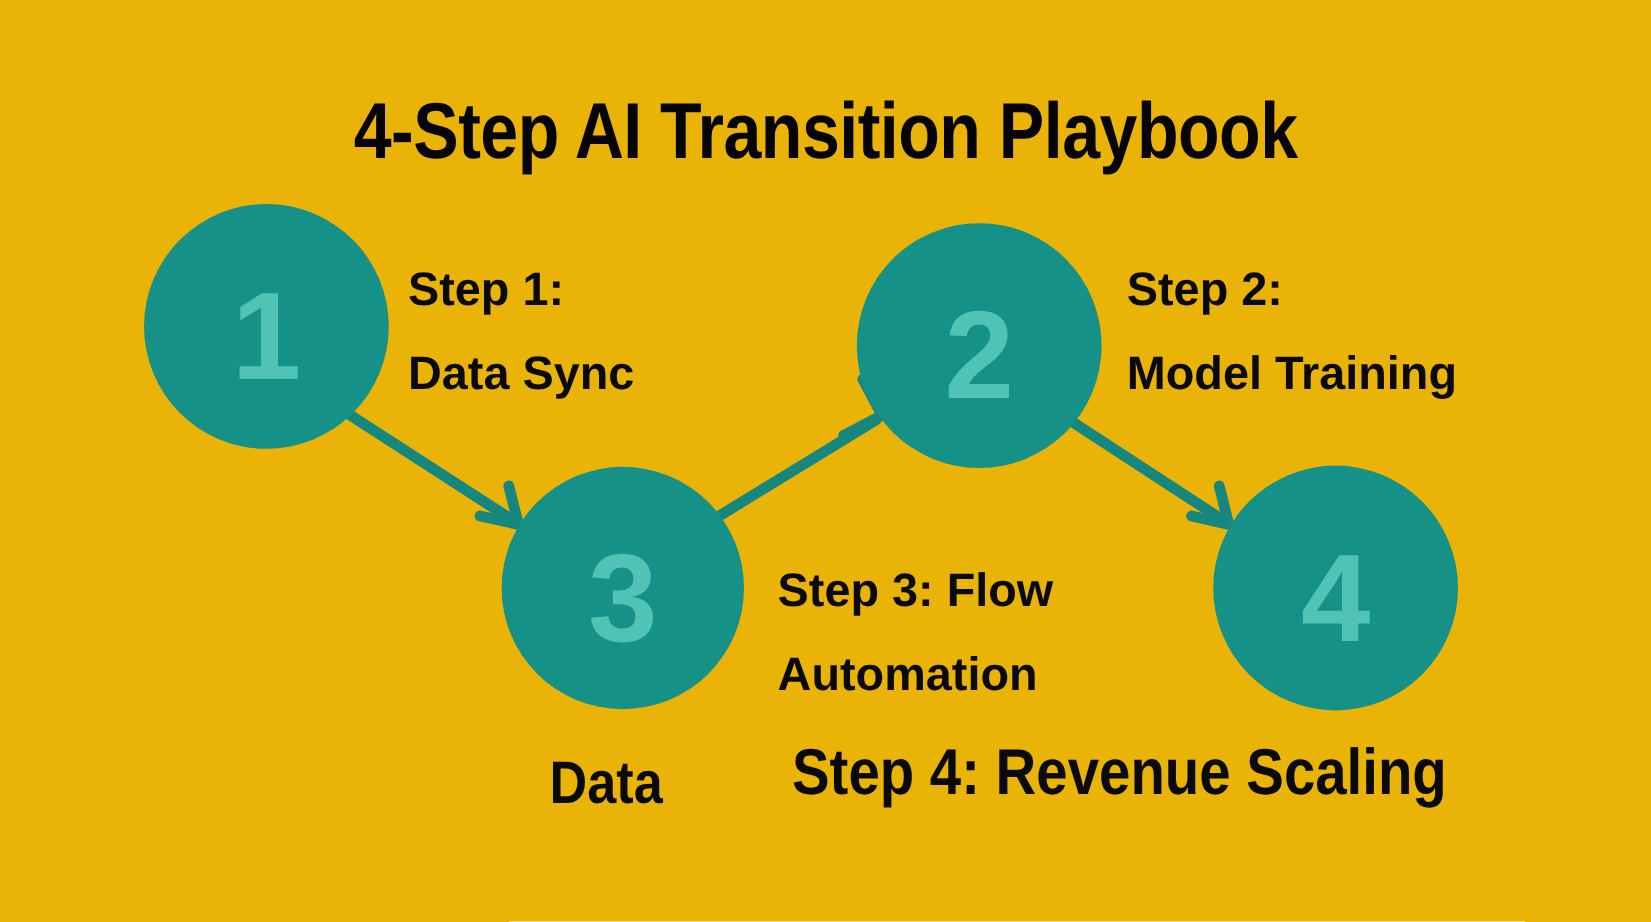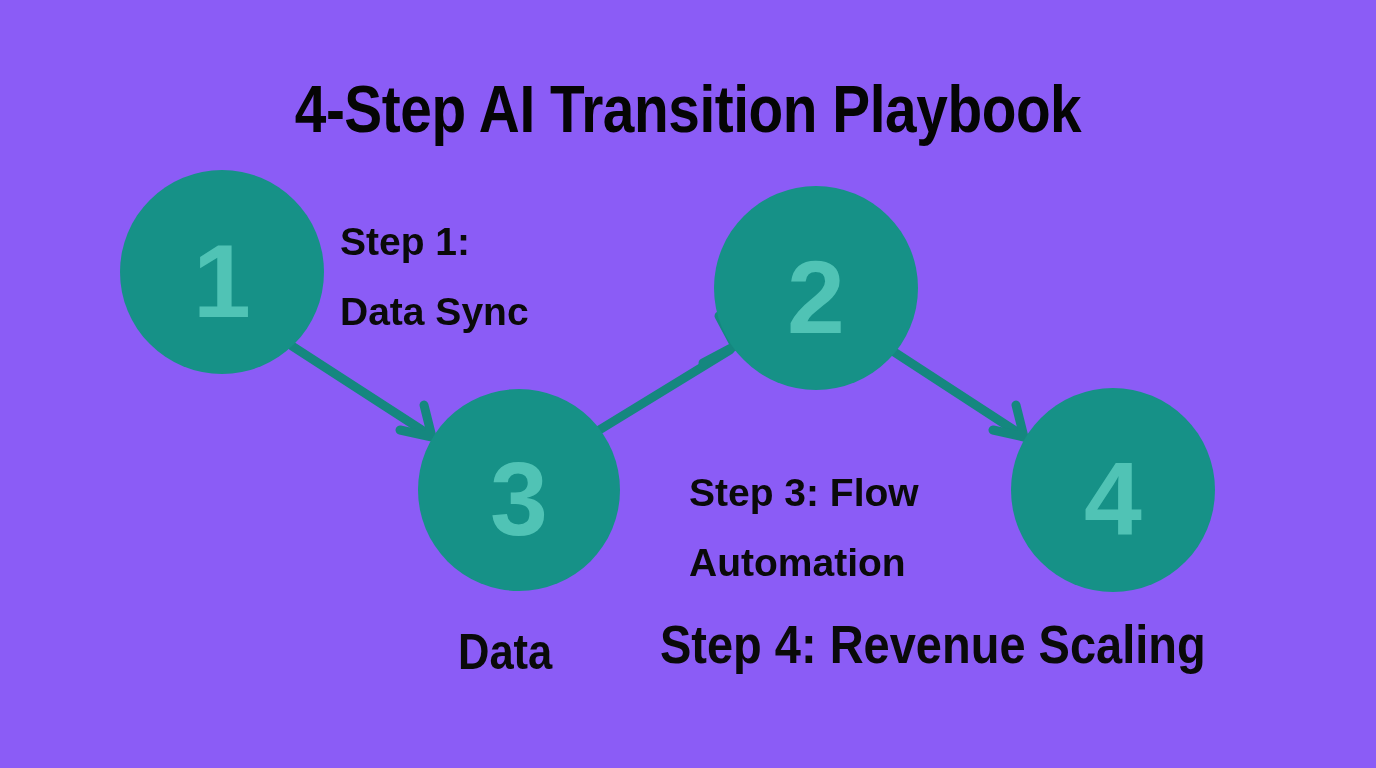--- a/index.html
+++ b/index.html
@@ -4,21 +4,21 @@
 <style>
   html, body {
     margin: 0;
     padding: 0;
     background: #ffffff;
   }
   #canvas {
     position: relative;
     width: 1376px;
     height: 768px;
-    background: #8b5cf6;
+    background: #eab308;
     overflow: hidden;
     font-family: "Liberation Sans", sans-serif;
     text-decoration: underline;
   }
 
   
   .title {
     position: absolute;
     left: 0;
     top: 76px;
@@ -71,21 +71,21 @@
     position: absolute;
     color: #0a0a0a;
     font-family: "Liberation Sans", sans-serif;
     font-weight: bold;
     font-size: 39px;
     line-height: 70px;
     white-space: pre-line;
   }
   #label-step1 { left: 340px; top: 207px; }
   #label-step2 { left: 939px; top: 207px; }
-  #label-step3 { left: 648px; top: 458px; margin-left: 41px; }
+  #label-step3 { left: 648px; top: 458px; }
 
   .label-condensed {
     position: absolute;
     color: #0a0a0a;
     font-family: "Liberation Sans Narrow", "Liberation Sans", sans-serif;
     font-weight: bold;
     font-size: 50px;
     line-height: 56px;
     white-space: nowrap;
     transform: scaleX(0.87);
@@ -135,20 +135,22 @@
 
     <g>
       <circle class="node-circle" cx="1113" cy="490" r="102"></circle>
       <text class="node-number" x="1113" y="499">4</text>
     </g>
   </svg>
 
   <div class="label" id="label-step1">Step 1:
 Data Sync</div>
 
+  <div class="label" id="label-step2">Step 2:
+Model Training</div>
 
   <div class="label" id="label-step3">Step 3: Flow
 Automation</div>
 
   <div class="label-condensed" id="label-data">Data</div>
 
   <div class="label-condensed" id="label-step4">Step 4: Revenue Scaling</div>
 
 </div>
 

